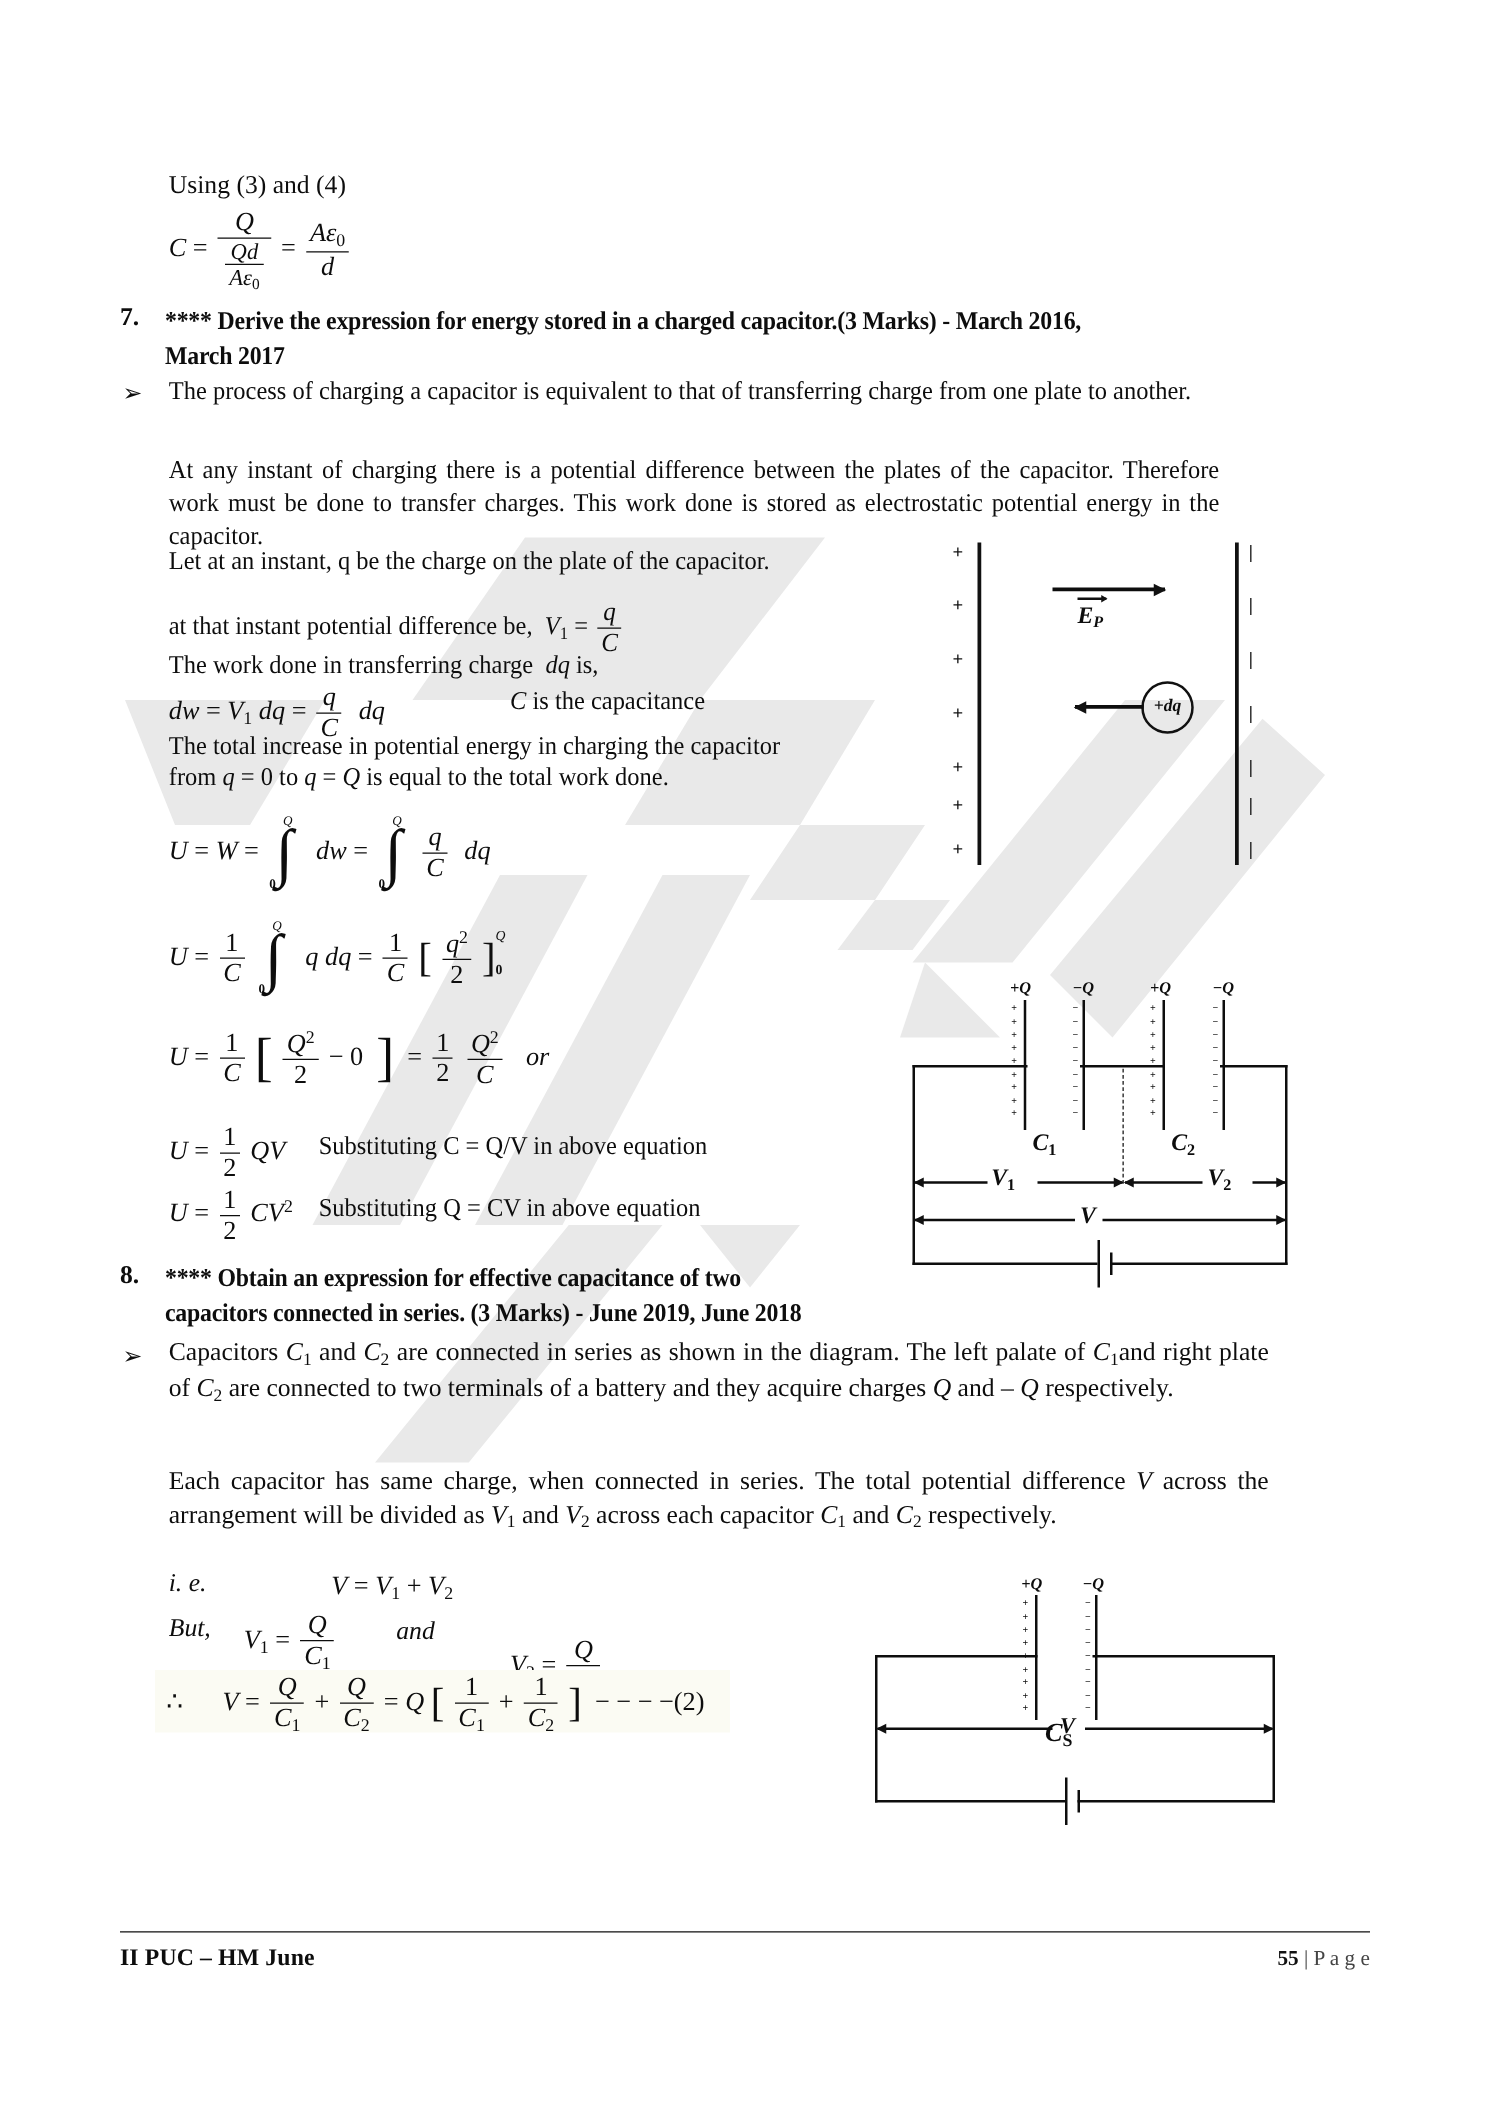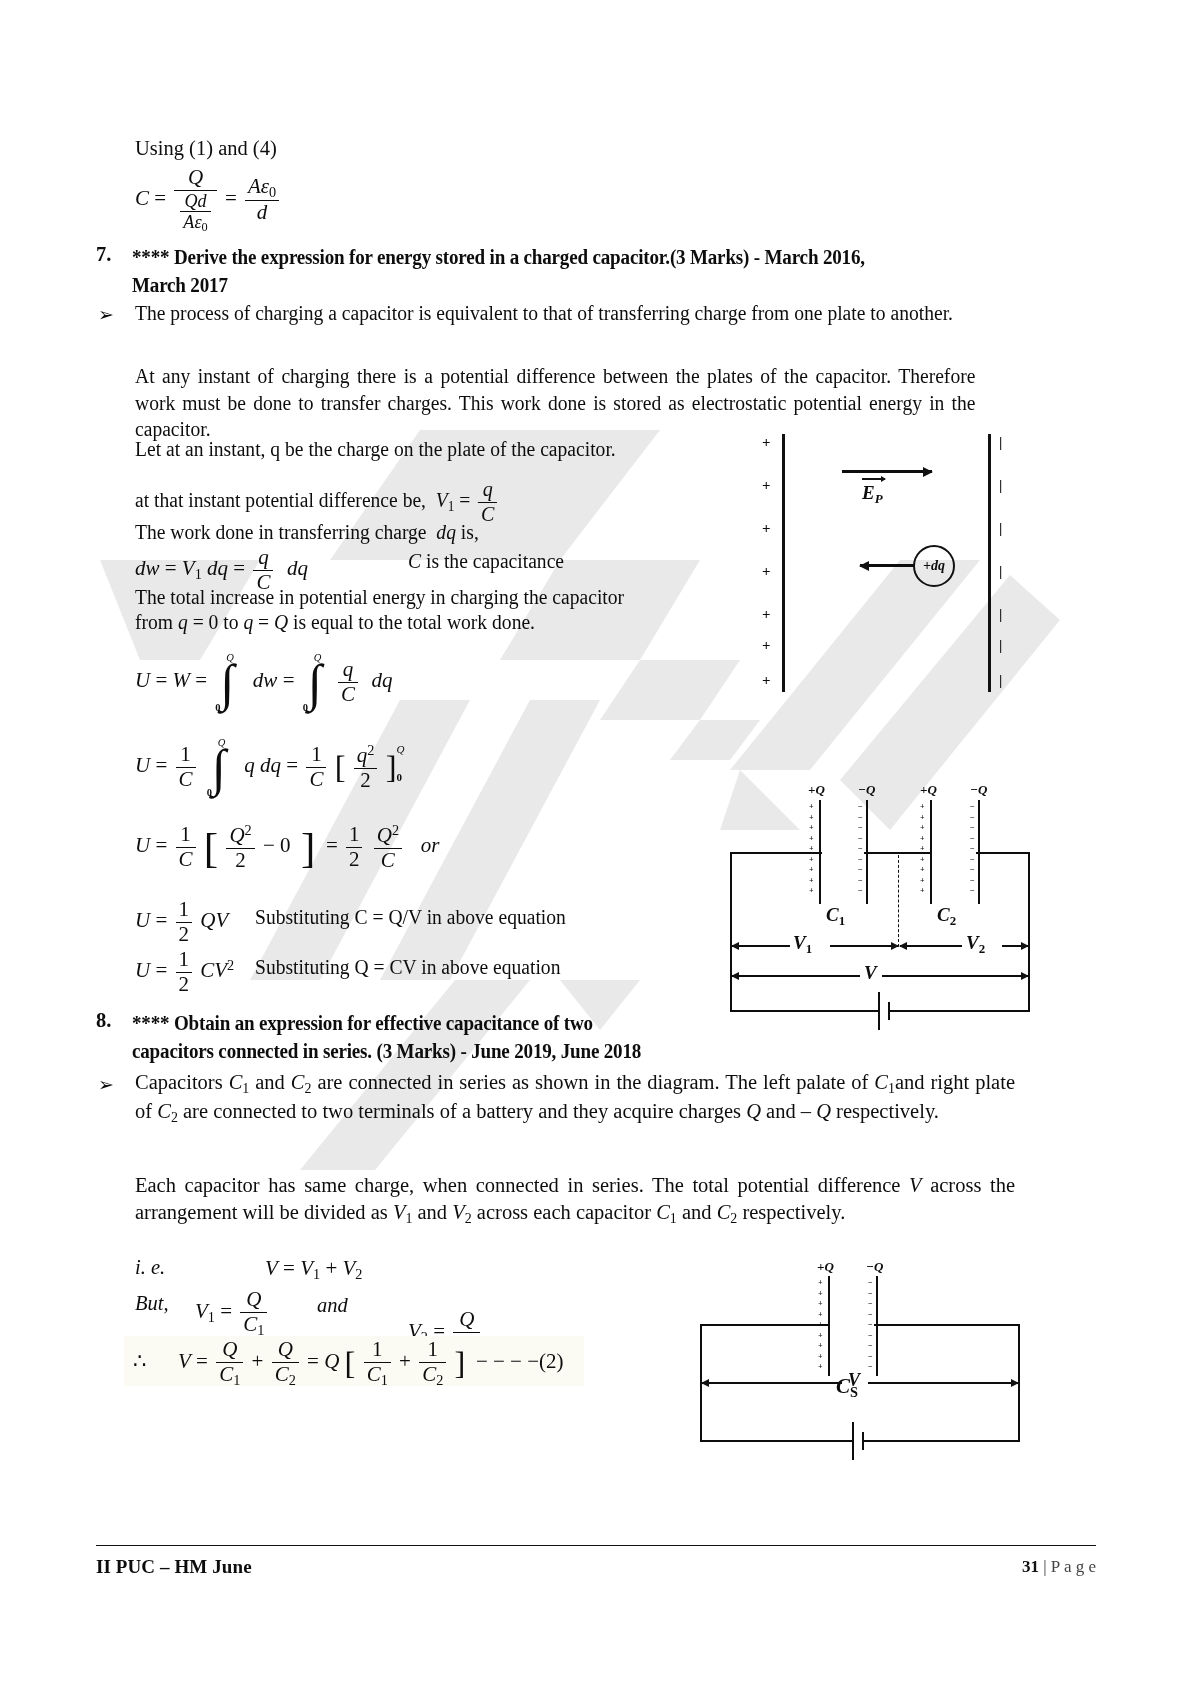--- a/index.html
+++ b/index.html
@@ -124,21 +124,21 @@
     <polygon points="740,770 800,830 720,830"></polygon>
     <polygon points="560,980 640,980 600,1030"></polygon>
     <polygon points="730,770 900,560 980,560 810,770"></polygon>
     <polygon points="840,780 1010,575 1060,620 890,830"></polygon>
     <polygon points="100,560 260,560 200,660 140,660"></polygon>
   </g>
 </svg>
 
 <div class="page">
 
-<div class="t" style="left:135px; top:136px;">Using (1) and (4)</div>
+<div class="t" style="left:135px; top:136px;">Using (3) and (4)</div>
 
 <div class="t" style="left:135px; top:166px; font-size:21px;">
   <span class="mi">C</span> <span class="mr">=</span>
   <span class="frac" style="font-size:21px;">
     <span class="num"><span class="mi">Q</span></span>
     <span class="den">
       <span class="frac" style="font-size:0.86em;">
         <span class="num"><span class="mi">Qd</span></span>
         <span class="den"><span class="mi">Aε</span><span class="sub">0</span></span>
       </span>
@@ -469,17 +469,17 @@
 
   <div class="hl" style="left:0px; top:182px; width:152px;"></div>
   <div class="hl" style="left:162px; top:182px; width:158px;"></div>
   <div class="vl" style="left:152px; top:164px; height:38px;"></div>
   <div class="vl" style="left:162px; top:174px; height:18px;"></div>
 </div>
 
 <div class="footrule"></div>
 <div class="foot-l">II PUC – HM June</div>
 <div class="foot-r">
-  <b>31</b>
+  <b>55</b>
   <span>| P a g e</span>
 </div>
 
 </div>
 
 </body></html>

